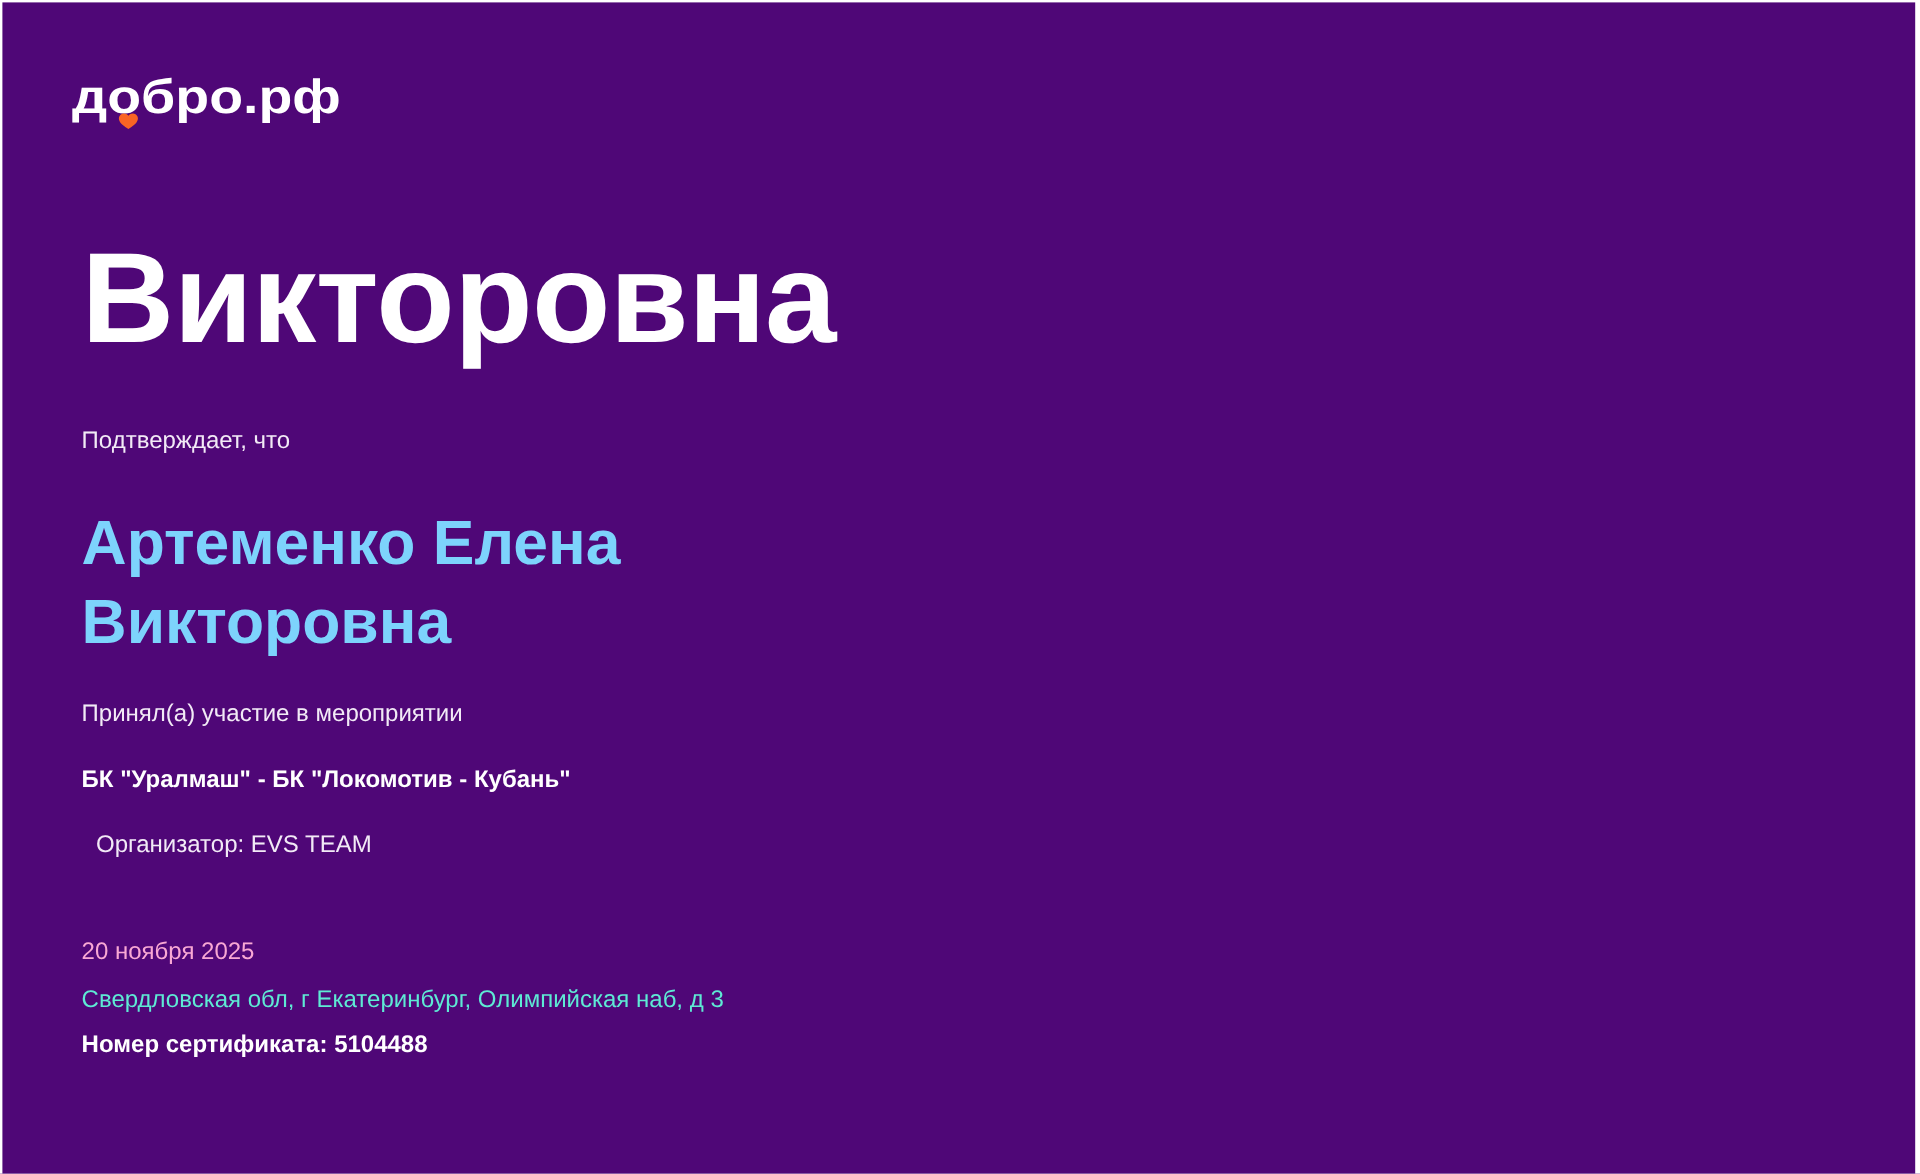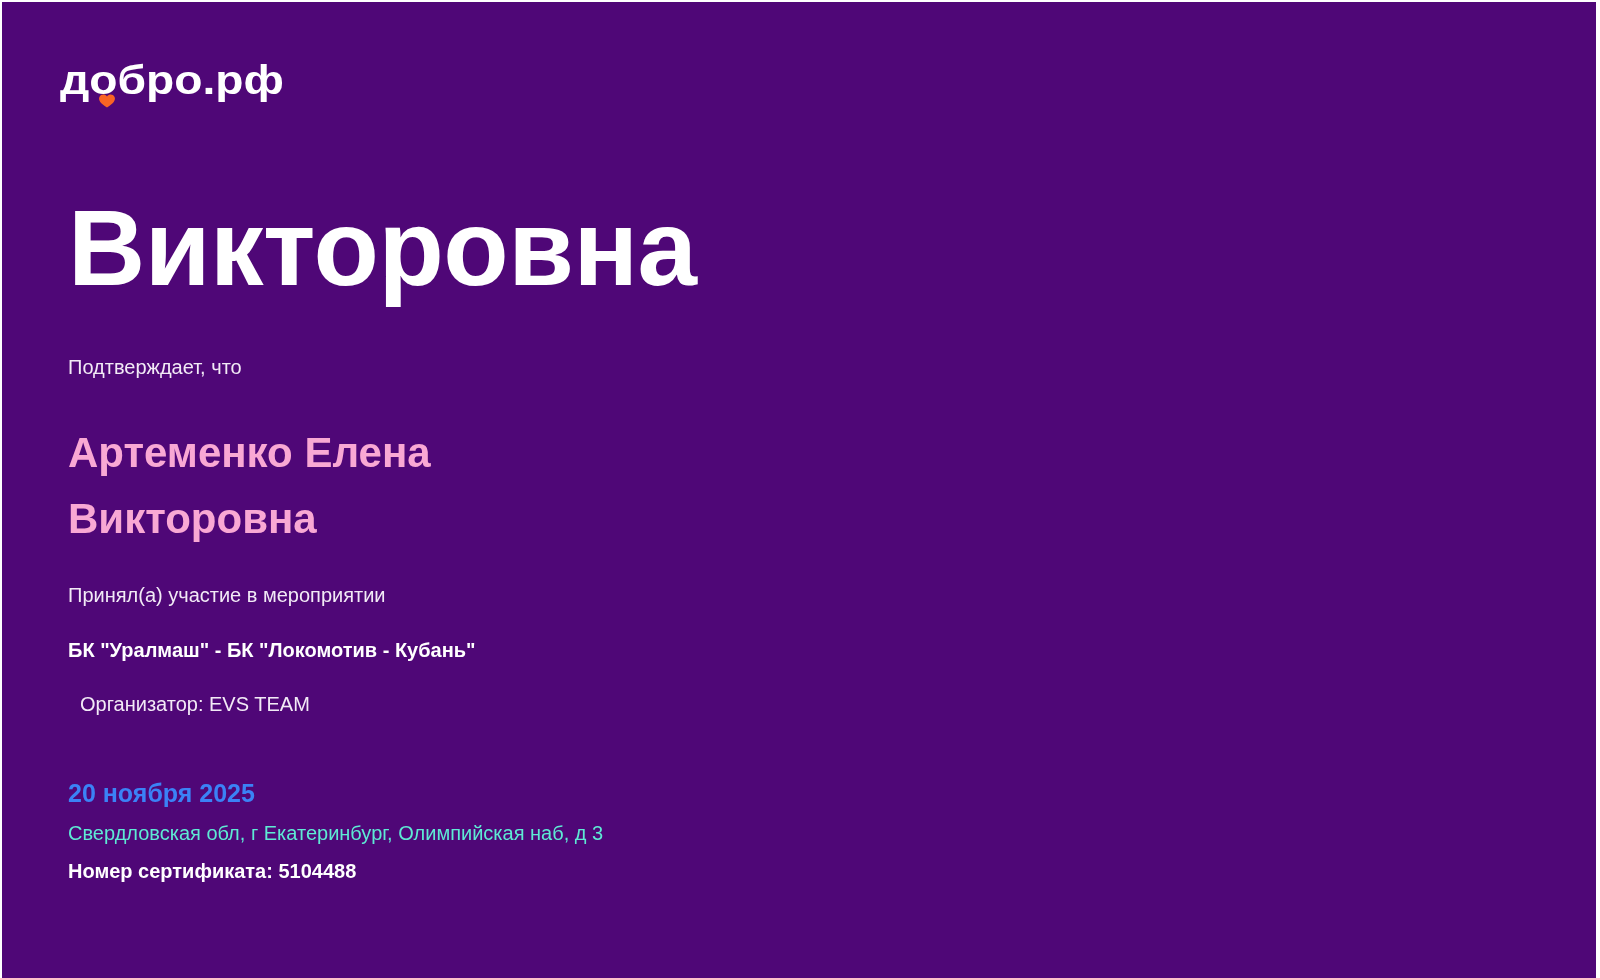--- a/index.html
+++ b/index.html
@@ -65,24 +65,24 @@
   .confirm-line {
     font-size: 20px;
     line-height: 26px;
     color: #f2eaf6;
     font-weight: normal;
     margin: 0;
   }
 
   .recipient-name {
     margin: 40px 0 0 0;
-    font-size: 42px;
+    font-size: 52px;
     line-height: 66px;
     font-weight: bold;
-    color: #f9a8d4;
+    color: #7dd3fc;
     max-width: 530px;
   }
 
   .participation-line {
     margin: 30px 0 0 0;
     font-size: 20px;
     line-height: 26px;
     color: #f2eaf6;
   }
 
@@ -102,25 +102,24 @@
   }
 
   
   .footer-block {
     position: absolute;
     left: 66px;
     top: 778px;
     width: 1000px;
   }
   .footer-date {
-    font-size: 25px;
+    font-size: 20px;
     line-height: 26px;
-    color: #3b82f6;
+    color: #f9a8d4;
     margin: 0;
-    font-weight: bold;
   }
   .footer-address {
     font-size: 20px;
     line-height: 26px;
     color: #5eead4;
     margin: 14px 0 4px 0;
   }
   .footer-number {
     font-size: 20px;
     line-height: 26px;

